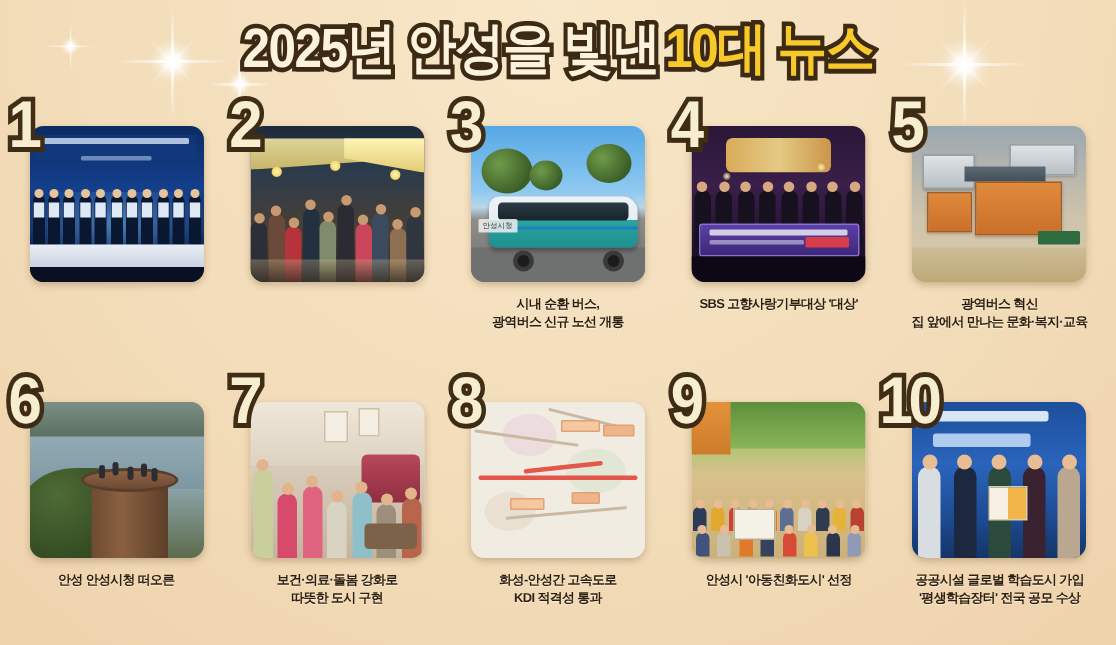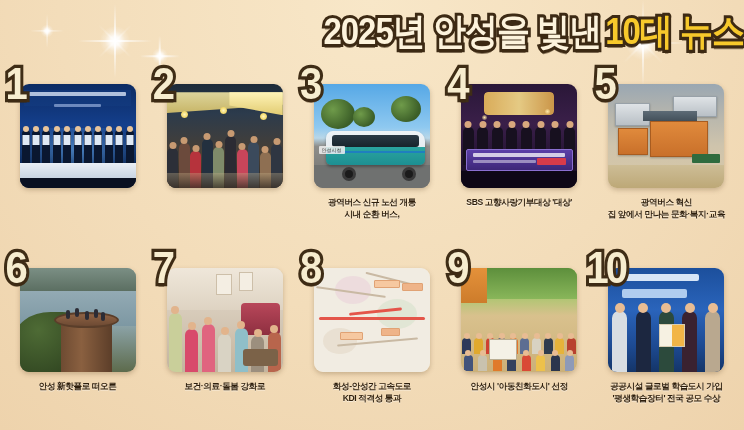--- a/index.html
+++ b/index.html
@@ -32,21 +32,21 @@
     transform-origin:50% 50%;
   }
   .sparkle .ray.h{ transform:translate(-50%,-50%); }
   .sparkle .ray.v{ transform:translate(-50%,-50%) rotate(90deg); }
   .sparkle .ray.d1{ transform:translate(-50%,-50%) rotate(45deg); opacity:.45; }
   .sparkle .ray.d2{ transform:translate(-50%,-50%) rotate(-45deg); opacity:.45; }
 
   
   .header{
     position:absolute; left:0; top:0; width:744px; height:62px;
-    display:flex; align-items:center; justify-content:flex-end;
+    display:flex; align-items:center; justify-content:center;
     z-index:6;
   }
   .title{
     font-size:33px;
     font-weight:bold;
     letter-spacing:-1px;
     white-space:nowrap;
     line-height:1;
     transform:scaleY(1.12);
   }
@@ -377,22 +377,22 @@
             <div class="win"></div>
                 <div class="stripe"></div>
           </div>
           <div class="wheel" style="left:24%"></div>
           <div class="wheel" style="left:76%"></div>
           <div class="sign">안성시청</div>
         </div>
           </div>
       </div>
       <div class="caption">
+        <span class="l">시내 순환 버스,</span>
         <span class="l">광역버스 신규 노선 개통</span>
-        <span class="l">시내 순환 버스,</span>
       </div>
     </div>
 
     <div class="cell">
       <div class="card-wrap">
         <div class="num">4</div>
         <div class="photo p4">
             <div class="inner">
           <div class="logo"></div>
           <div class="spark" style="left:18%;top:30%"></div>
@@ -454,21 +454,21 @@
               <div class="deck"></div>
           <div class="fig" style="left:40%;top:40%"></div>
           <div class="fig" style="left:48%;top:38%"></div>
           <div class="fig" style="left:56%;top:41%"></div>
           <div class="fig" style="left:64%;top:39%"></div>
           <div class="fig" style="left:70%;top:42%"></div>
         </div>
           </div>
       </div>
       <div class="caption">
-        <span class="l">안성 新핫플로 떠오른</span>
+        <span class="l">안성 안성시청 떠오른</span>
       </div>
     </div>
 
     <div class="cell">
       <div class="card-wrap">
         <div class="num">7</div>
         <div class="photo p7">
             <div class="inner">
           <div class="wall"></div>
           <div class="poster" style="left:42%;top:6%;width:14%;height:20%"></div>
@@ -482,20 +482,21 @@
             <i class="pr" style="height:64%;background:#8fbfc9"></i>
             <i class="pr" style="height:52%;background:#9c8f7e"></i>
             <i class="pr" style="height:58%;background:#b8654c"></i>
           </div>
           <div class="table"></div>
         </div>
           </div>
       </div>
       <div class="caption">
         <span class="l">보건·의료·돌봄 강화로</span>
+        <span class="l">따뜻한 도시 구현</span>
       </div>
     </div>
 
     <div class="cell">
       <div class="card-wrap">
         <div class="num">8</div>
         <div class="photo p8">
             <div class="inner">
           <div class="blob" style="left:18%;top:8%;width:36px;height:28px;background:#e9c9d8"></div>
           <div class="blob" style="left:54%;top:30%;width:40px;height:30px;background:#cfe0c6"></div>

